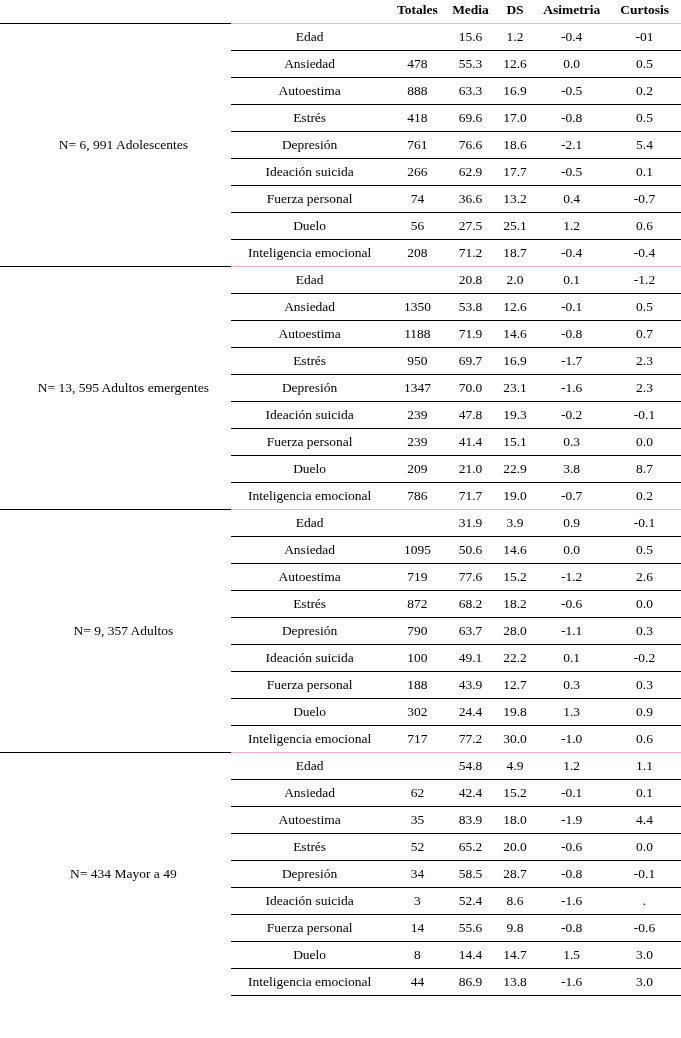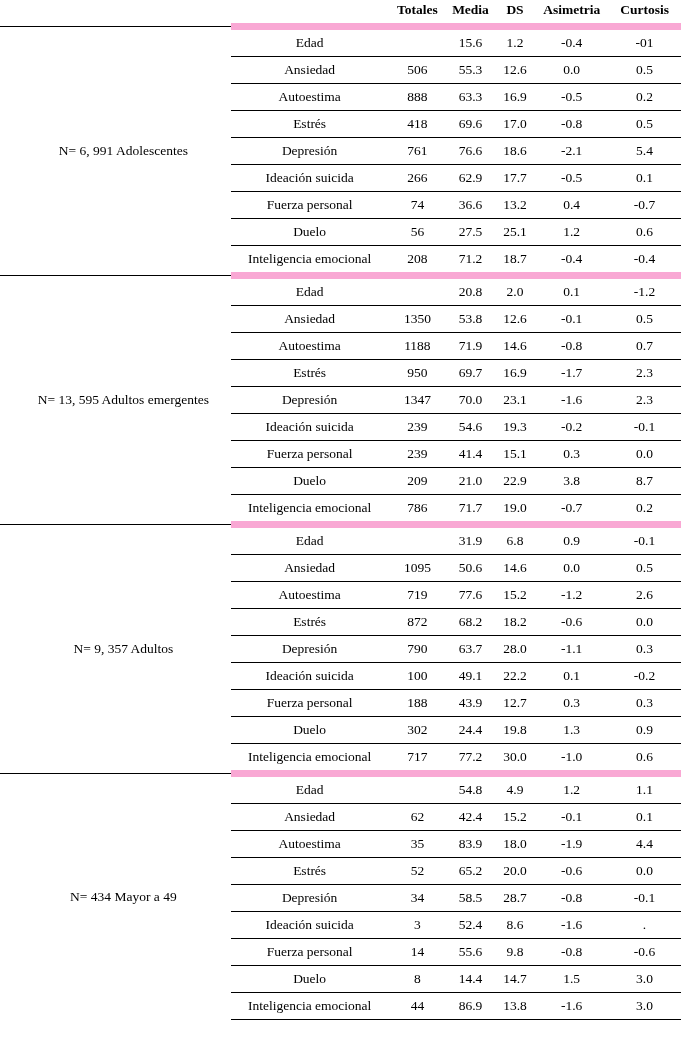--- a/index.html
+++ b/index.html
@@ -60,21 +60,21 @@
     text-align: center;
     vertical-align: middle;
     padding-left: 18px;
     padding-right: 2px;
   }
   tbody tr.group-start td.group {
     border-top: 1px solid #000;
   }
   
   tbody tr.group-start td {
-    border-top: 7px solid #f9a8d4;
+    border-top: 1px solid #f9a8d4;
   }
   tbody tr.last-row td {
     border-bottom: 1px solid #000;
   }
 </style>
 </head>
 <body>
 
 <div class="sheet">
   <table class="stats">
@@ -103,21 +103,21 @@
           <td class="group" rowspan="9">N= 6, 991 Adolescentes</td>
           <td>Edad</td>
           <td></td>
           <td>15.6</td>
           <td>1.2</td>
           <td>-0.4</td>
           <td>-01</td>
         </tr>
         <tr>
           <td>Ansiedad</td>
-          <td>506</td>
+          <td>478</td>
           <td>55.3</td>
           <td>12.6</td>
           <td>0.0</td>
           <td>0.5</td>
         </tr>
         <tr>
           <td>Autoestima</td>
           <td>888</td>
           <td>63.3</td>
           <td>16.9</td>
@@ -209,21 +209,21 @@
           <td>Depresión</td>
           <td>1347</td>
           <td>70.0</td>
           <td>23.1</td>
           <td>-1.6</td>
           <td>2.3</td>
         </tr>
         <tr>
           <td>Ideación suicida</td>
           <td>239</td>
-          <td>54.6</td>
+          <td>47.8</td>
           <td>19.3</td>
           <td>-0.2</td>
           <td>-0.1</td>
         </tr>
         <tr>
           <td>Fuerza personal</td>
           <td>239</td>
           <td>41.4</td>
           <td>15.1</td>
           <td>0.3</td>
@@ -243,21 +243,21 @@
           <td>71.7</td>
           <td>19.0</td>
           <td>-0.7</td>
           <td>0.2</td>
         </tr>
         <tr class="group-start">
           <td class="group" rowspan="9">N= 9, 357 Adultos</td>
           <td>Edad</td>
           <td></td>
           <td>31.9</td>
-          <td>6.8</td>
+          <td>3.9</td>
           <td>0.9</td>
           <td>-0.1</td>
         </tr>
         <tr>
           <td>Ansiedad</td>
           <td>1095</td>
           <td>50.6</td>
           <td>14.6</td>
           <td>0.0</td>
           <td>0.5</td>

